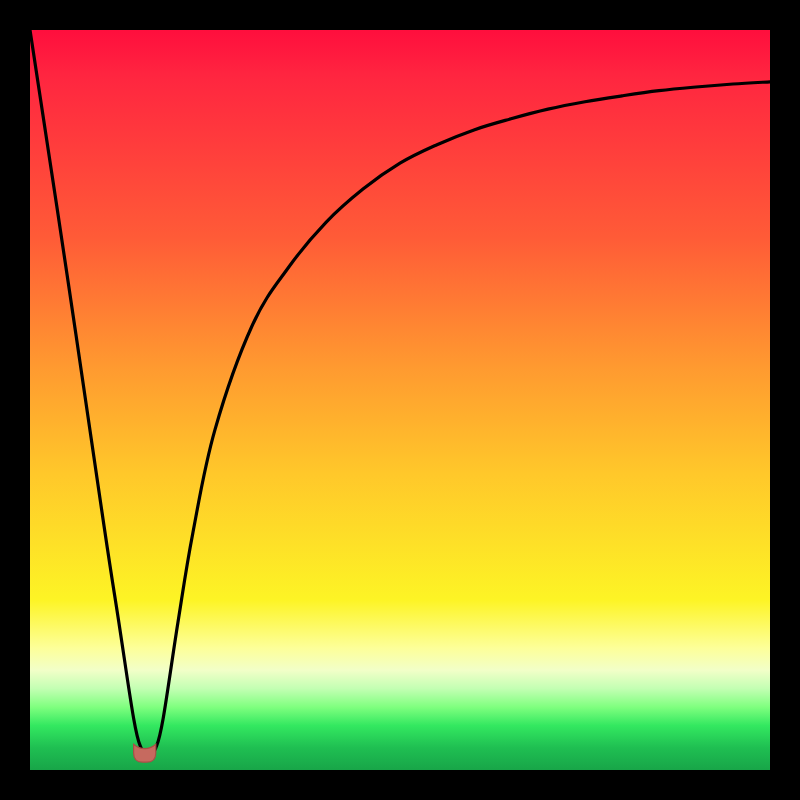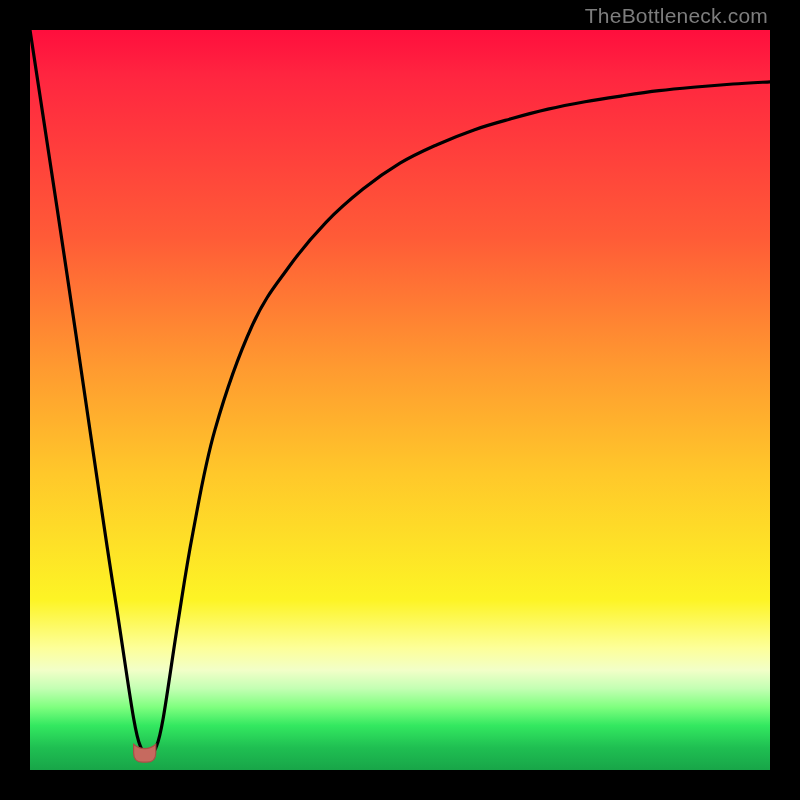--- a/index.html
+++ b/index.html
@@ -58,21 +58,20 @@
     top: 0;
     width: 740px;
     height: 740px;
     overflow: visible;
   }
 </style>
 </head>
 <body>
 
 <div class="frame">
-  <div class="watermark">TheBottleneck.com</div>
 
   <div class="plot-area">
     <svg class="curve" viewBox="0 0 740 740" preserveAspectRatio="none">
       <path id="curve-path" fill="none" stroke="#000" stroke-width="3.2" stroke-linecap="round" stroke-linejoin="round" d="M 0.00 0.00 C 6.66 43.96, 23.68 154.96, 37.00 244.20 C 50.32 333.44, 64.68 433.20, 74.00 495.80 C 83.32 558.40, 83.47 557.37, 88.80 592.00 C 94.13 626.63, 99.60 665.56, 103.60 688.20 C 107.60 710.84, 108.34 711.14, 111.00 717.80 C 113.66 724.46, 115.74 725.20, 118.40 725.20 C 121.06 725.20, 123.14 724.46, 125.80 717.80 C 128.46 711.14, 129.20 710.84, 133.20 688.20 C 137.20 665.56, 142.67 625.30, 148.00 592.00 C 153.33 558.70, 156.14 537.83, 162.80 503.20 C 169.46 468.57, 174.34 436.90, 185.00 399.60 C 195.66 362.30, 208.68 325.30, 222.00 296.00 C 235.32 266.70, 245.68 255.45, 259.00 236.80 C 272.32 218.15, 282.68 206.39, 296.00 192.40 C 309.32 178.41, 319.68 169.76, 333.00 159.10 C 346.32 148.44, 356.68 141.19, 370.00 133.20 C 383.32 125.21, 393.68 120.69, 407.00 114.70 C 420.32 108.71, 430.68 104.56, 444.00 99.90 C 457.32 95.24, 467.68 92.53, 481.00 88.80 C 494.32 85.07, 504.68 82.24, 518.00 79.18 C 531.32 76.12, 541.68 74.18, 555.00 71.78 C 568.32 69.38, 578.68 67.86, 592.00 65.86 C 605.32 63.86, 615.68 62.28, 629.00 60.68 C 642.32 59.08, 652.68 58.18, 666.00 56.98 C 679.32 55.78, 689.68 54.95, 703.00 54.02 C 716.32 53.09, 733.34 52.20, 740.00 51.80"></path>
       <path id="marker-path" fill="#c66a5f" stroke="#a84f46" stroke-width="1.2" d="M 103.6 714.2 L 103.6 722.9 Q 103.6 732.2 112.9 732.2 L 116.5 732.2 Q 125.8 732.2 125.8 722.9 L 125.8 714.2 Q 114.7 723.2 103.6 714.2 Z"></path>
     </svg>
   </div>
 </div>
 
 </body></html>

